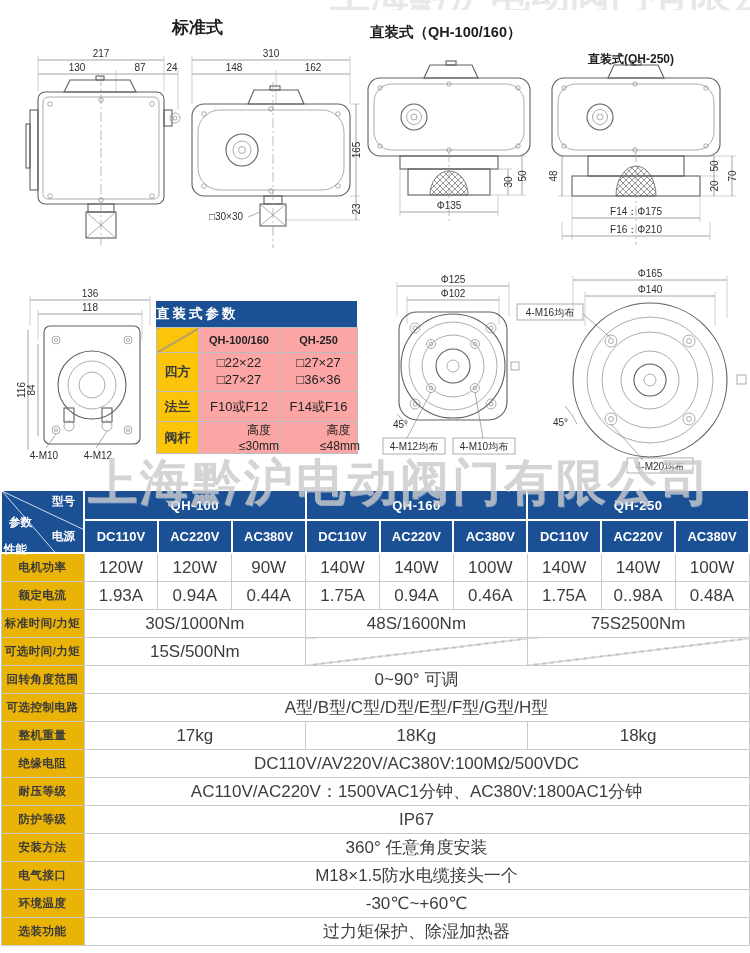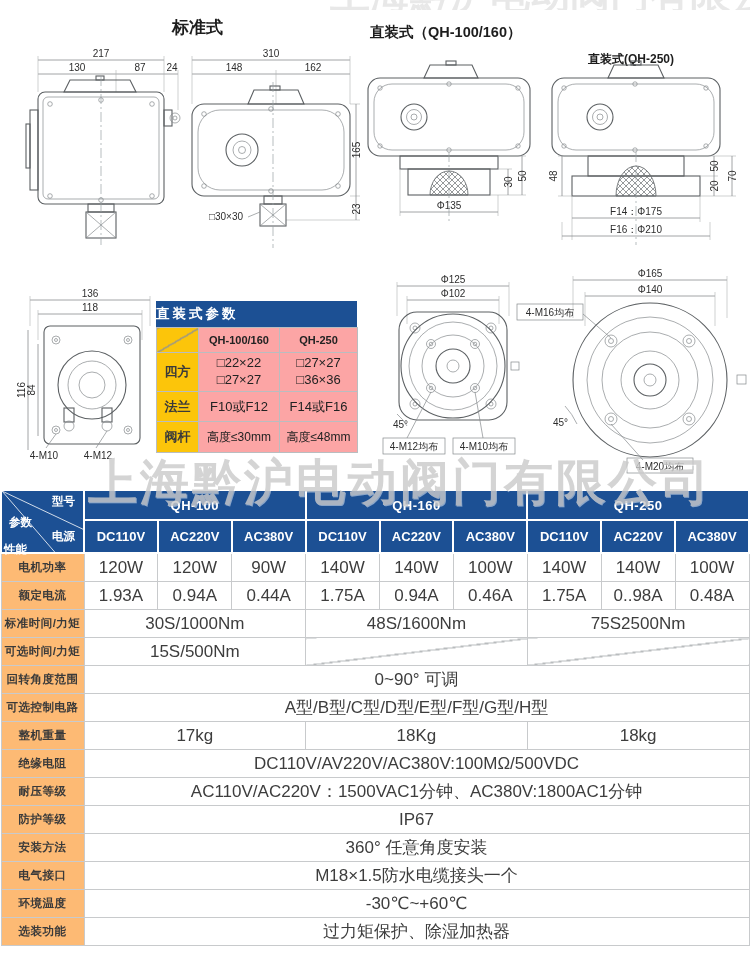--- a/index.html
+++ b/index.html
@@ -43,42 +43,42 @@
   table.mini td.mt-head { font-weight:bold; font-size:11px; height:24px; }
   table.mini td.mt-label {
     background:#fcc50a; font-weight:bold; font-size:13px; color:#3a3a3a;
   }
   table.mini td.mt-corner {
     background-color:#fcc50a;
     background-image:linear-gradient(to bottom right, rgba(0,0,0,0) calc(50% - 0.7px), #8f9295 calc(50% - 0.7px), #8f9295 calc(50% + 0.7px), rgba(0,0,0,0) calc(50% + 0.7px));
   }
   table.mini .mt-2line { font-size:13px; line-height:1.3; }
   table.mini .mt-val { font-size:13px; }
-  table.mini .mt-val-sm { font-size:12px; }
+  table.mini .mt-val-sm { font-size:12px;padding-left:40px; }
 
   
   table.spec {
     position:absolute; left:0; top:489px; width:750px;
     border-collapse:collapse; table-layout:fixed; z-index:1;
   }
   table.spec th, table.spec td { padding:0; text-align:center; vertical-align:middle; }
   table.spec thead th {
     background:#1c5094; color:#fff; font-weight:bold; border:2px solid #fff; font-size:13px;
   }
   table.spec th.model-th { height:28px; letter-spacing:0.5px; }
   table.spec th.power-th { height:31px; }
   table.spec th.corner-th { position:relative; }
   .corner-box { position:absolute; left:0; top:0; width:100%; height:100%; }
   .corner-box svg { position:absolute; left:0; top:0; width:100%; height:100%; }
   .corner-box span { position:absolute; color:#fff; font-size:11.5px; font-weight:bold; white-space:nowrap; }
   table.spec tbody td {
     border:1px solid #c8cacc; height:27px; font-size:17px; color:#3d3d3d; background:#fff;
   }
   table.spec tbody td.rowlabel {
-    background:#fdba74; font-weight:bold; font-size:11.5px; color:#3a3a3a; letter-spacing:0.5px;
+    background:#eab308; font-weight:bold; font-size:11.5px; color:#3a3a3a; letter-spacing:0.5px;
   }
   table.spec tbody td.diag {
     background-image:linear-gradient(to bottom right, rgba(0,0,0,0) calc(50% - 0.7px), #b9bcbe calc(50% - 0.7px), #b9bcbe calc(50% + 0.7px), rgba(0,0,0,0) calc(50% + 0.7px));
   }
 </style>
 </head>
 <body>
 
 <div class="watermark-top">
   <div>上海黔沪电动阀门有限公司</div>

